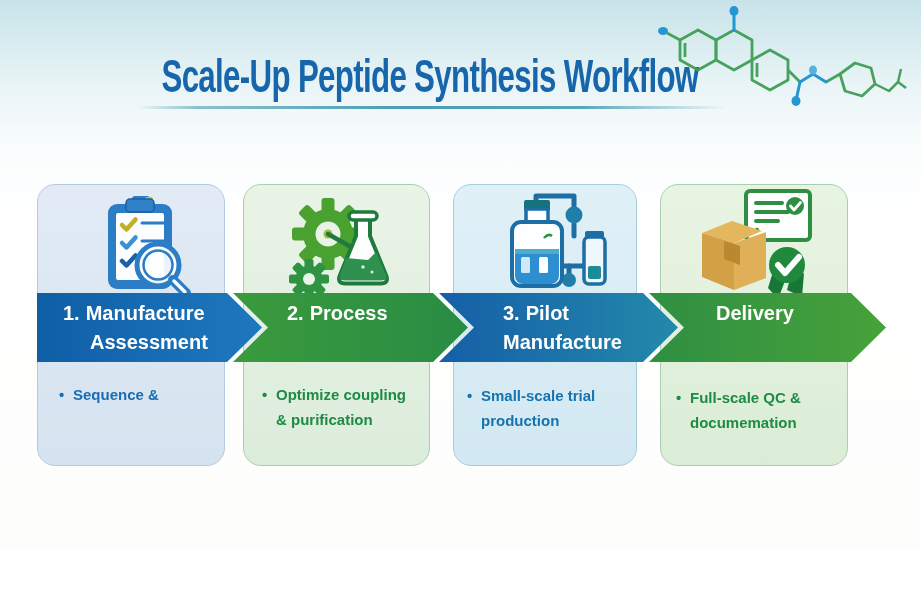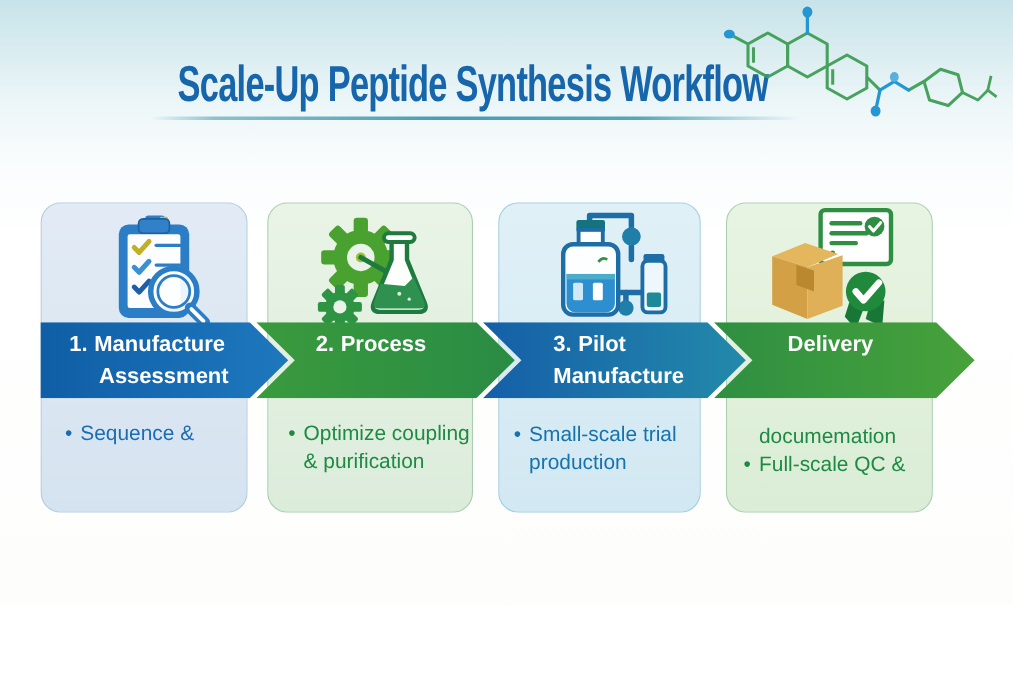--- a/index.html
+++ b/index.html
@@ -27,21 +27,21 @@
   .card4{left:660px;width:188px;background:linear-gradient(180deg,#e8f4e2,#dbedd6);border:1.5px solid #a9cfae;}
   .icon{position:absolute;}
   
   .banners{position:absolute;left:0;top:293px;}
   
   .btext{position:absolute;top:299px;color:#ffffff;font-weight:bold;font-size:20px;line-height:29px;white-space:nowrap;}
   .btext .num{display:inline-block;margin-right:6px;}
   .bt1{left:63px}.bt2{left:287px}.bt3{left:503px}.bt4{left:716px}
   .l2.indent{margin-left:27px;}
   
-  .bullet{position:absolute;font-weight:normal;font-size:19px;line-height:24.5px;white-space:nowrap;}
+  .bullet{position:absolute;font-weight:bold;font-size:15px;line-height:24.5px;white-space:nowrap;}
   .bullet .dot{display:inline-block;width:14px;}
   .bl-cont{padding-left:14px;}
   .bu1{left:59px;top:383px;color:#1a6db4;}
   .bu2{left:262px;top:383px;color:#1e8b45;}
   .bu3{left:467px;top:384px;color:#1673ae;}
   .bu4{left:676px;top:386px;color:#1e8b45;}
 </style>
 </head>
 <body>
 
@@ -215,17 +215,17 @@
   </div>
   <div class="bullet bu2">
     <div class="bl"><span class="dot">•</span><span>Optimize coupling</span></div>
     <div class="bl bl-cont">&amp; purification</div>
   </div>
   <div class="bullet bu3">
     <div class="bl"><span class="dot">•</span><span>Small-scale trial</span></div>
     <div class="bl bl-cont">production</div>
   </div>
   <div class="bullet bu4">
+    <div class="bl"><span class="dot">•</span><span>Full-scale QC &amp;</span></div>
     <div class="bl bl-cont">documemation</div>
-    <div class="bl"><span class="dot">•</span><span>Full-scale QC &amp;</span></div>
   </div>
 
 </div>
 
 </body></html>

